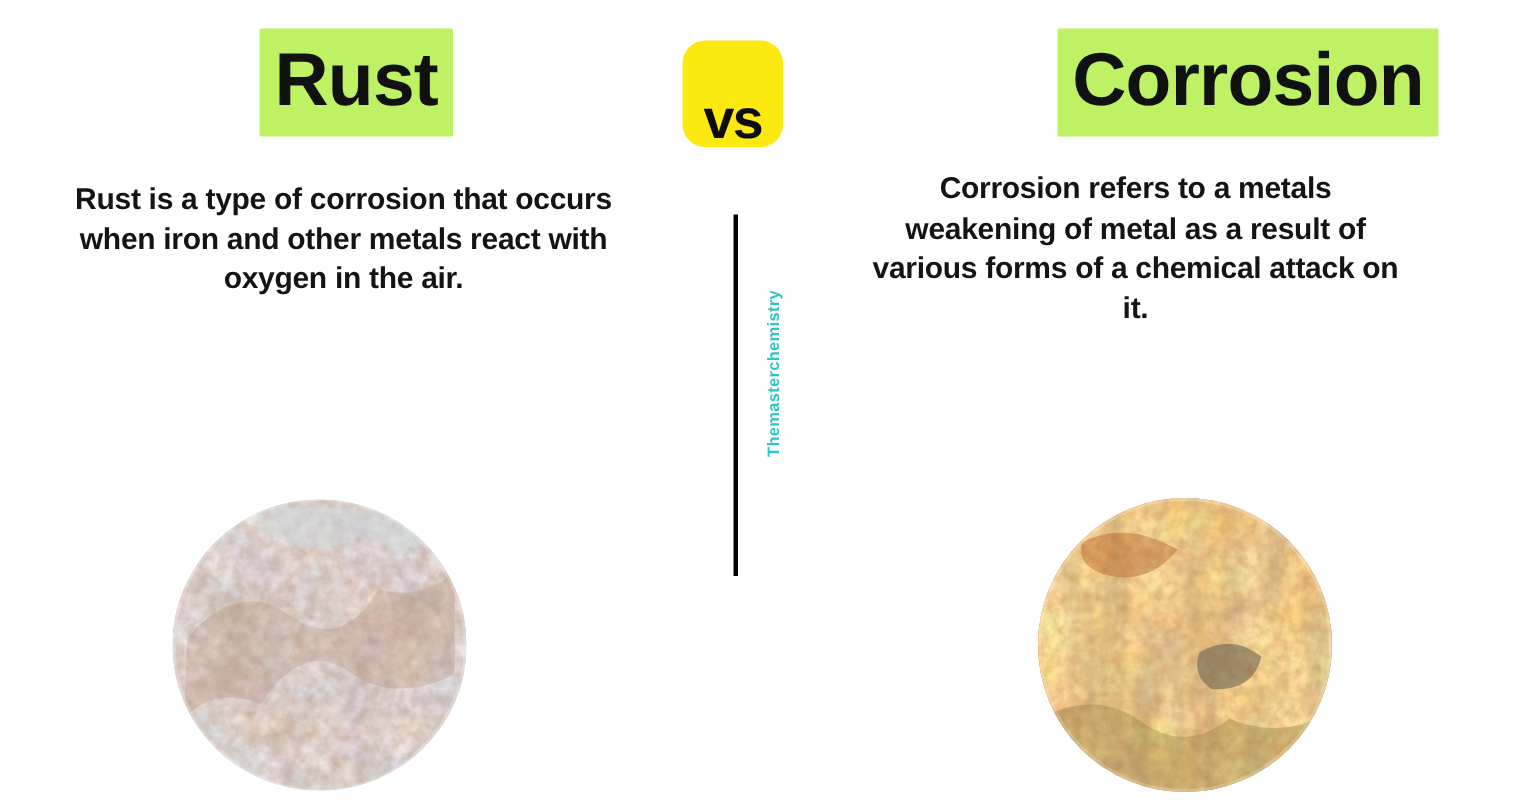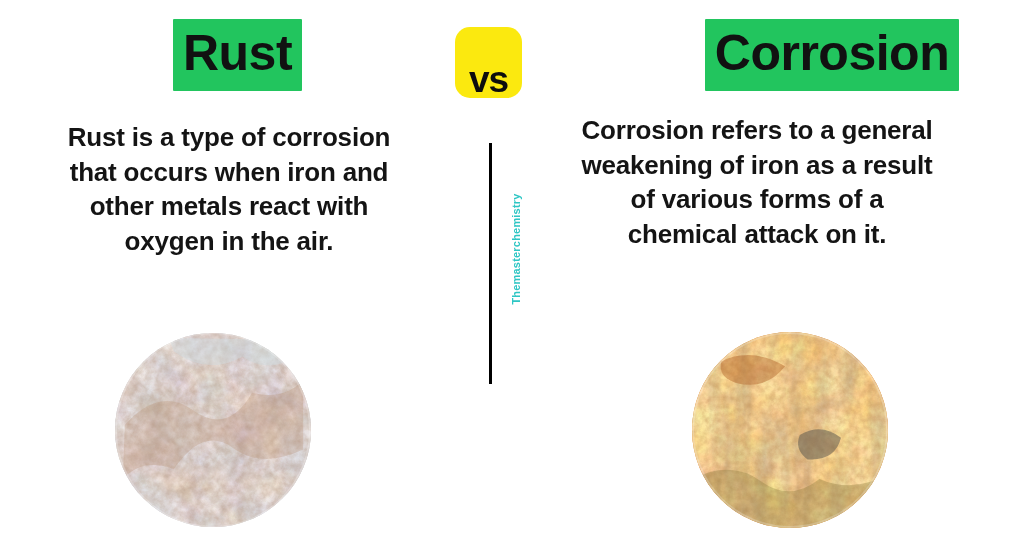--- a/index.html
+++ b/index.html
@@ -21,21 +21,21 @@
   
   .col-title {
     position: absolute;
     font-weight: bold;
     color: #111111;
     letter-spacing: -0.5px;
     line-height: 1;
     white-space: nowrap;
   }
   .title-hl {
-    background: #22c55e;
+    background: #bef264;
     padding: 6px 10px 10px 10px;
     border-radius: 1px;
     margin-left: 20px;
   }
   #title-left {
     left: 0;
     width: 455px;
     top: 28px;
     text-align: center;
     font-size: 50px;
@@ -66,21 +66,21 @@
     font-weight: bold;
     color: #0d0d0d;
     letter-spacing: -1px;
     line-height: 1;
   }
 
   
   .col-body {
     position: absolute;
     font-weight: bold;
-    font-size: 26px;
+    font-size: 20px;
     line-height: 1.33;
     color: #141414;
     text-align: center;
     letter-spacing: -0.2px;
   }
   #body-left {
     left: 48px;
     top: 120px;
     width: 362px;
   }
@@ -146,21 +146,21 @@
   <div id="vs-badge">
     <span class="vs-text">vs</span>
   </div>
 
   <div id="title-right" class="col-title">
     <span class="title-hl">Corrosion</span>
   </div>
 
   <div id="body-left" class="col-body">Rust is a type of corrosion that occurs when iron and other metals react with oxygen in the air.</div>
 
-  <div id="body-right" class="col-body">Corrosion refers to a general weakening of iron as a result of various forms of a chemical attack on it.</div>
+  <div id="body-right" class="col-body">Corrosion refers to a metals weakening of metal as a result of various forms of a chemical attack on it.</div>
 
   <div id="divider"></div>
 
   <div id="watermark">Themasterchemistry</div>
 
   <div id="photo-left" class="photo">
     <svg viewBox="0 0 200 200" preserveAspectRatio="xMidYMid slice">
       <defs>
         <filter id="fL1" x="0" y="0" width="100%" height="100%">
           <feTurbulence type="fractalNoise" baseFrequency="0.035" numOctaves="5" seed="7" result="t"></feTurbulence>

